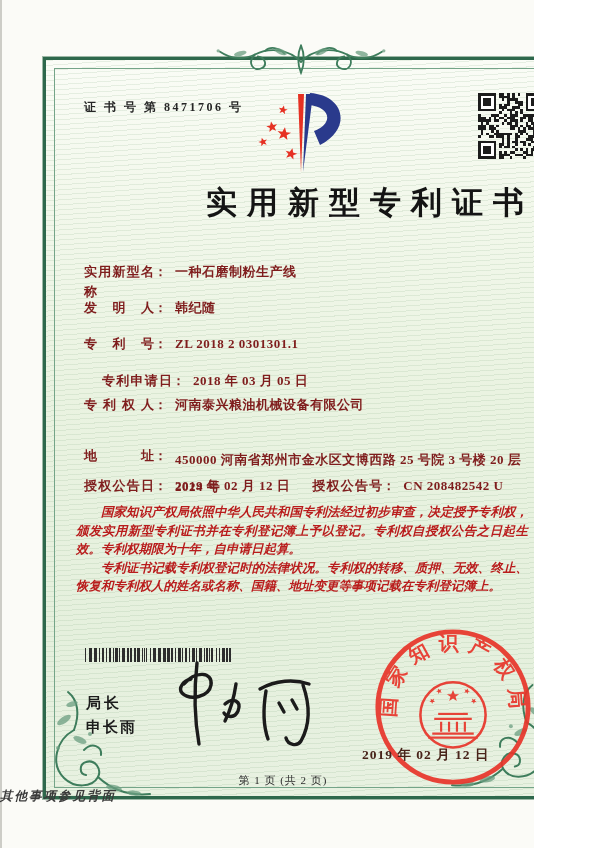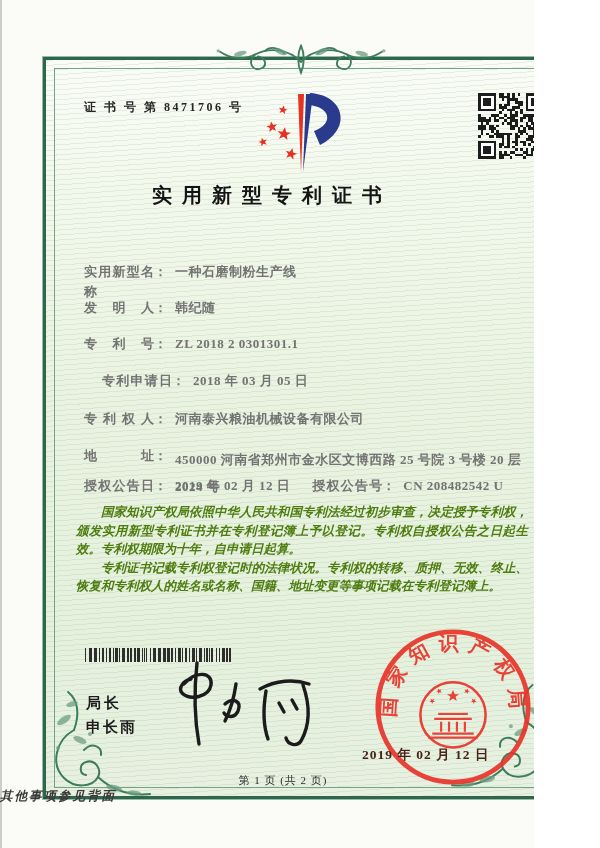--- a/index.html
+++ b/index.html
@@ -27,39 +27,39 @@
   .green-leaf{fill:#6b9d80;opacity:.75;stroke:none;}
 
   #ornament-top{position:absolute;left:209px;top:39px;width:184px;height:42px;}
   #ornament-bl{position:absolute;left:40px;top:690px;width:112px;height:114px;}
   #ornament-br{position:absolute;left:450px;top:676px;width:110px;height:126px;transform:scaleX(-1);}
 
   
   #cert-no{position:absolute;left:84px;top:99px;font-size:12px;letter-spacing:2.5px;font-weight:600;color:#262626;}
   #logo{position:absolute;left:254px;top:86px;width:96px;height:94px;}
   #qr{position:absolute;left:478px;top:93px;width:66px;height:66px;}
-  #title{position:absolute;left:0;top:182px;width:100%;text-align:center;
-    font-size:20px;font-weight:700;letter-spacing:10px;text-indent:10px;color:#141414;}
+  #title{position:absolute;left:0;top:182px;width:100%;text-align:right;
+    font-size:31px;font-weight:700;letter-spacing:10px;text-indent:10px;color:#141414;}
 
   
-  .frow{position:absolute;left:84px;width:446px;font-size:13px;font-weight:600;line-height:20px;color:#737373;display:flex;align-items:flex-start;}
+  .frow{position:absolute;left:84px;width:446px;font-size:13px;font-weight:600;line-height:20px;color:#7f1d1d;display:flex;align-items:flex-start;}
   .flabel{display:inline-block;width:70px;text-align:justify;text-align-last:justify;flex:0 0 70px;}
   .fcolon{flex:0 0 auto;margin-right:8px;}
   .fvalue{flex:0 1 auto;max-width:360px;letter-spacing:.5px;}
   #frow-1{top:262px;} #frow-2{top:298px;} #frow-3{top:334px;}
-  #frow-4{top:371px;margin-left:18px;} #frow-5{top:409px;align-items:flex-end;} #frow-6{top:438px;margin-top:8px;}
+  #frow-4{top:371px;margin-left:18px;} #frow-5{top:395px;align-items:flex-end;} #frow-6{top:438px;margin-top:8px;}
   #frow-6 .fvalue{width:358px;line-height:27px;}
   #frow-7{top:476px;}
   .fpair{display:flex;align-items:flex-start;}
   #grant-no-pair{margin-left:22px;}
 
   
   #body-text{position:absolute;left:76px;top:503px;width:452px;}
   #body-text p{margin:0;font-size:12.5px;line-height:18.5px;text-indent:2em;
-    font-style:italic;font-weight:600;text-align:justify;color:#4d7c0f;}
+    font-style:italic;font-weight:600;text-align:justify;color:#b91c1c;}
 
   
   #barcode{position:absolute;left:85px;top:648px;width:148px;height:14px;}
   #signer-title{position:absolute;left:86px;top:694px;font-size:15px;font-weight:700;letter-spacing:3px;}
   #signer-name{position:absolute;left:86px;top:718px;font-size:15px;font-weight:700;letter-spacing:2px;}
   #signature{position:absolute;left:166px;top:654px;width:166px;height:96px;}
 
   #seal{position:absolute;left:369px;top:623px;width:168px;height:168px;opacity:.92;}
   #seal-date{position:absolute;left:362px;top:746px;font-size:13.5px;font-weight:700;letter-spacing:1px;color:#48241a;}
 

